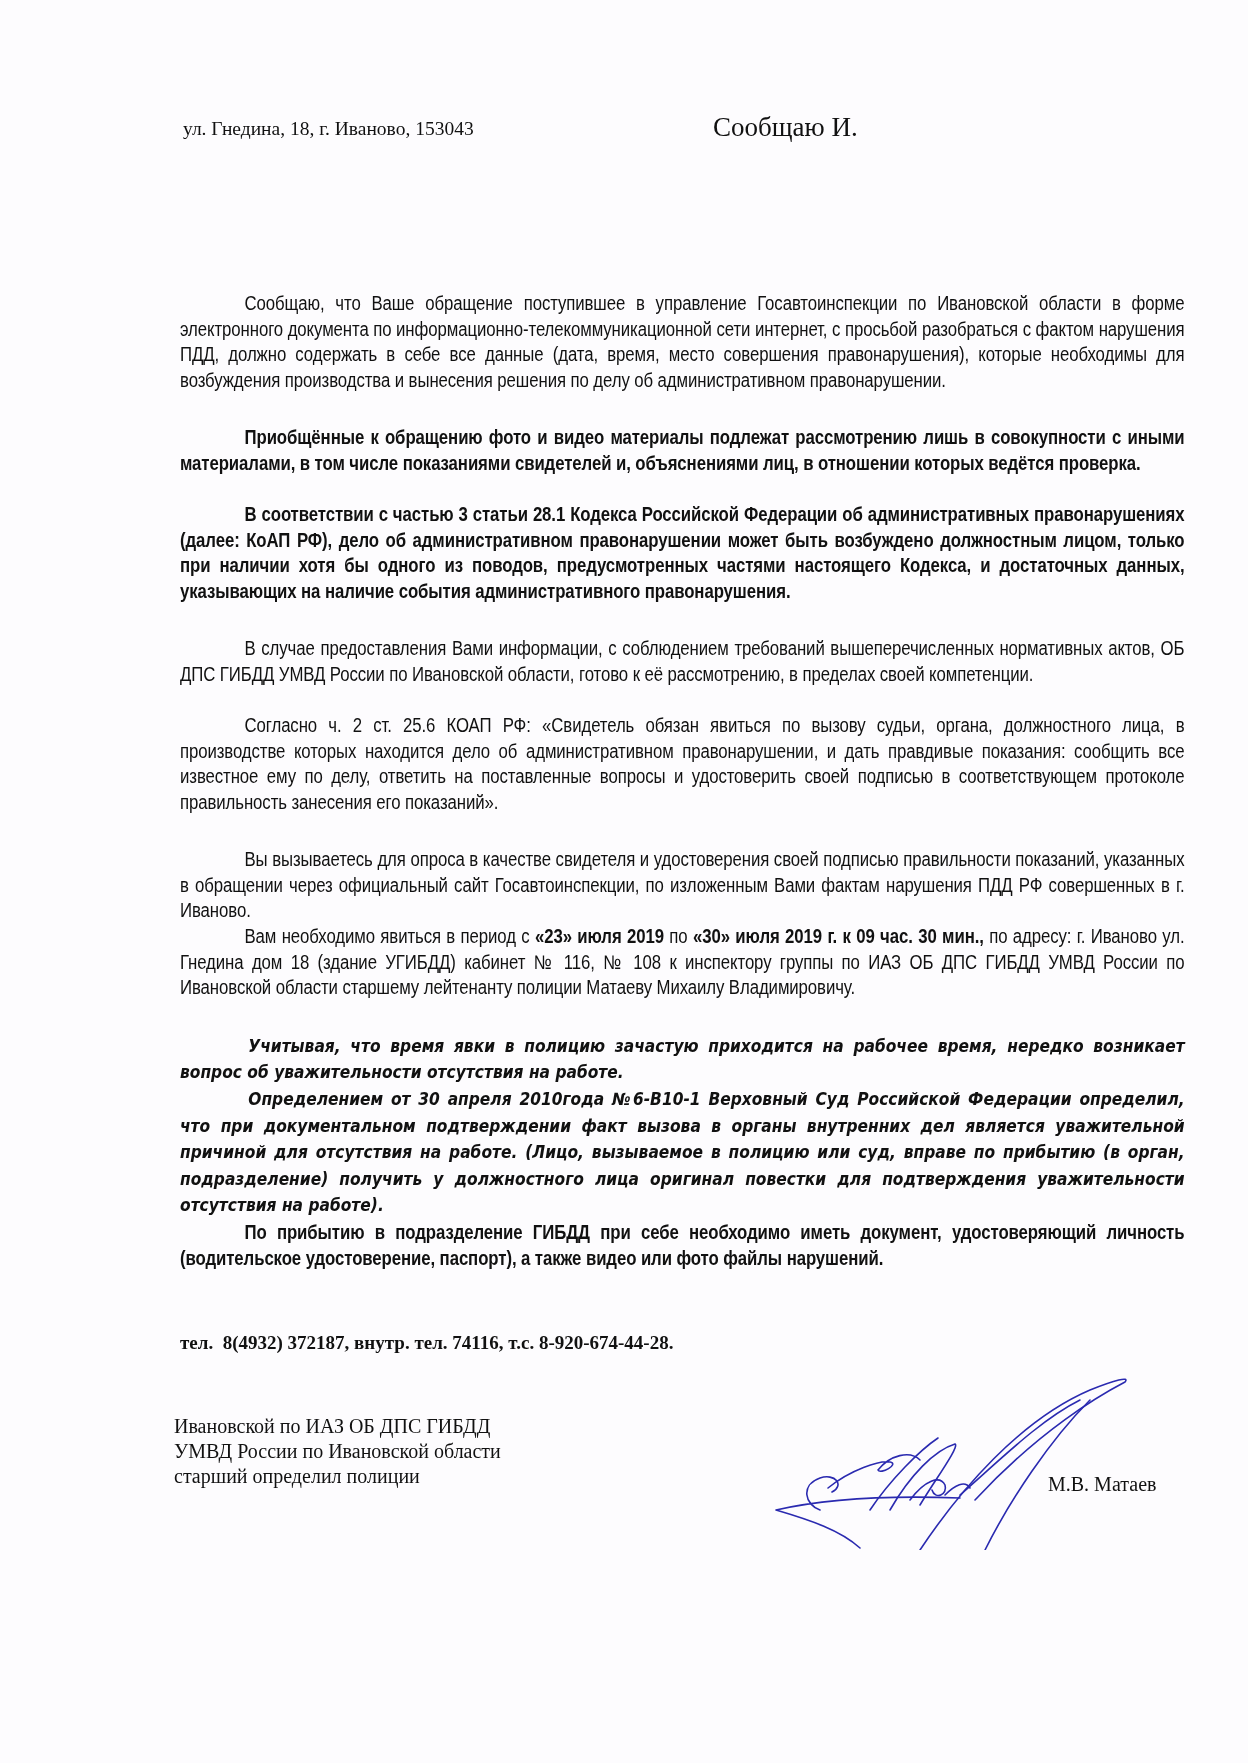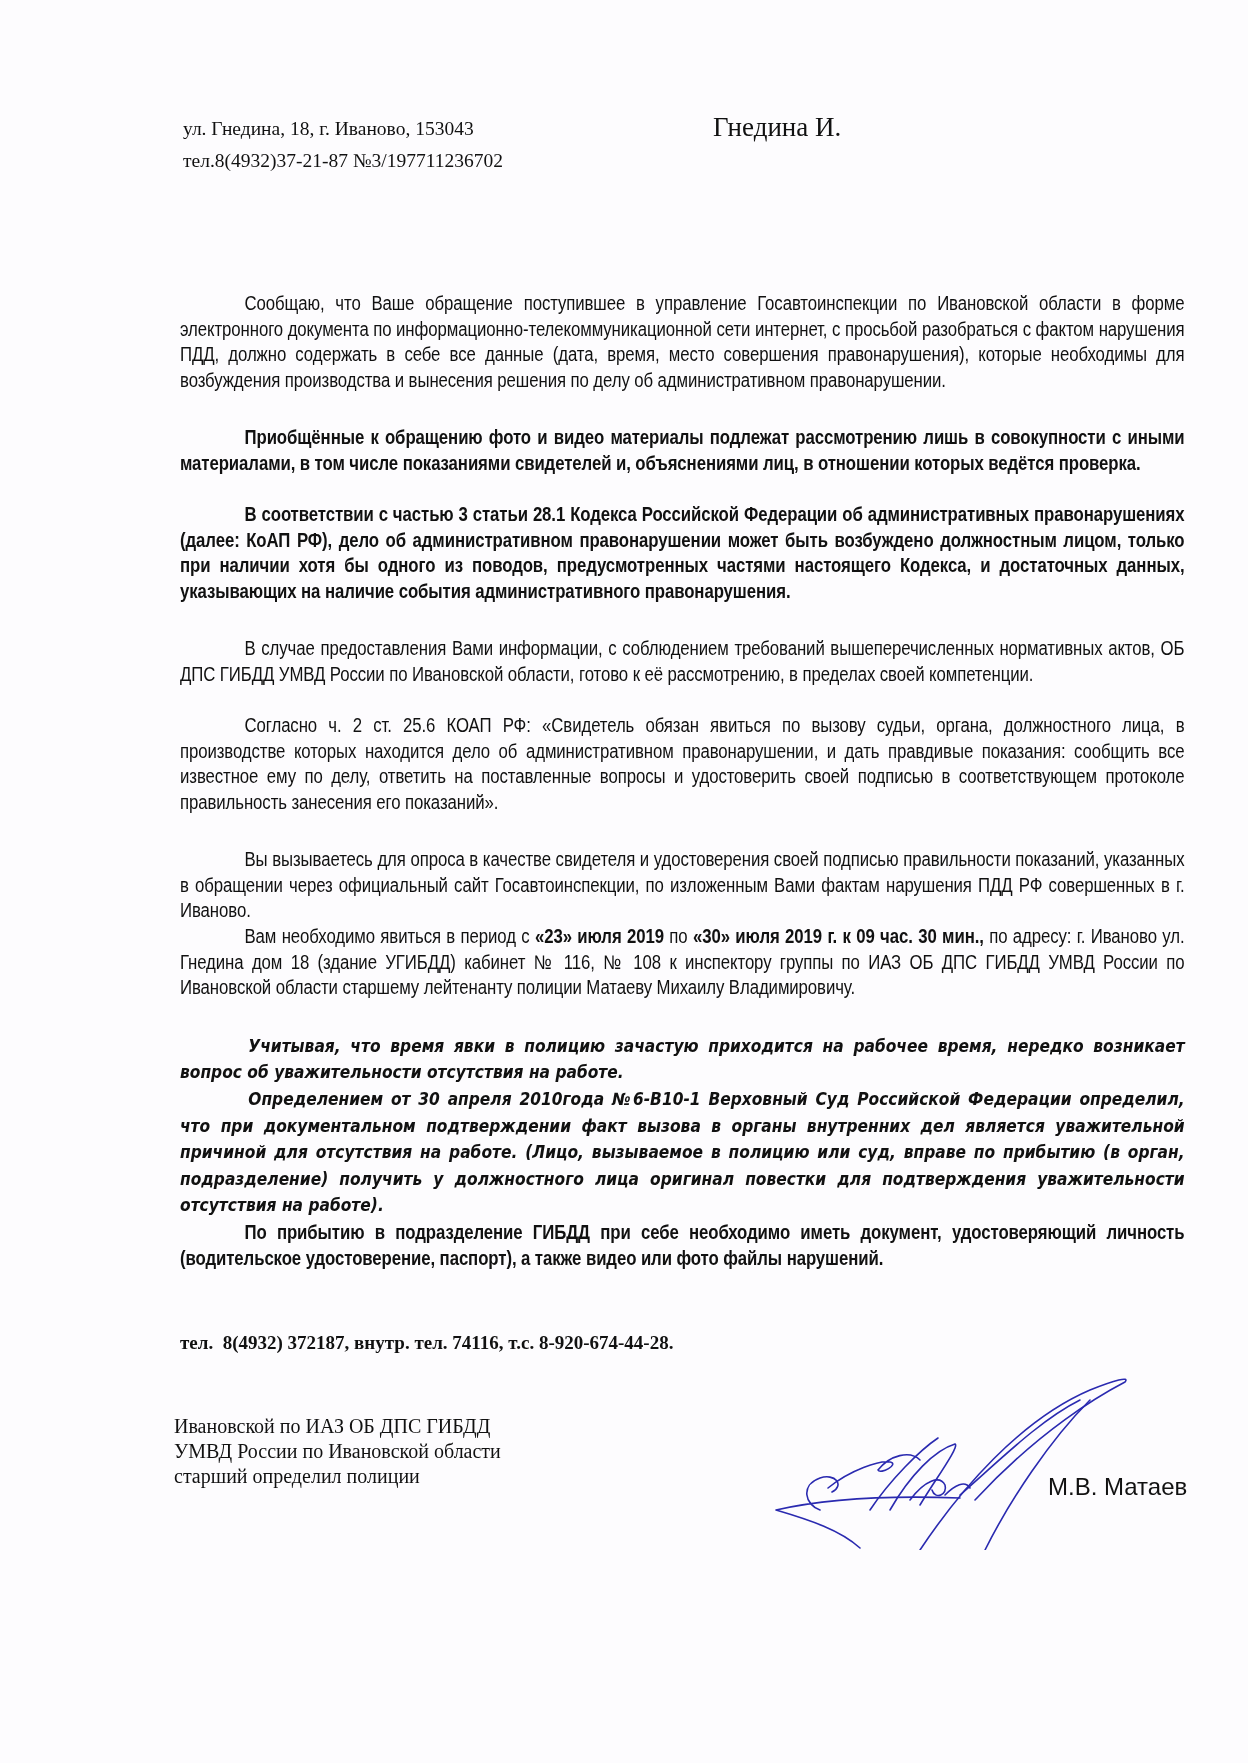--- a/index.html
+++ b/index.html
@@ -22,37 +22,36 @@
     #p5 { position: absolute; top: 422px; }
     #p6 { position: absolute; top: 556px; }
     #p7 { position: absolute; top: 633px; }
     #p8 { position: absolute; top: 742px; line-height: 26px; }
     #p9 { position: absolute; top: 795px; line-height: 26.5px; }
     #p10 { position: absolute; top: 929px; }
 
     .phones { position: absolute; left: 180px; top: 1332px; font-family: "Liberation Serif", serif; font-weight: bold; font-size: 19px; white-space: pre; text-align: center; }
 
     .sign-left { position: absolute; left: 174px; top: 1414px; font-family: "Liberation Serif", serif; font-size: 20px; line-height: 25px; }
-    .sign-name { position: absolute; left: 1048px; top: 1473px; font-family: Liberation Sans, sans-serif; font-size: 24px; }
+    .sign-name { position: absolute; left: 1048px; top: 1473px; font-family: Liberation Serif, serif; font-size: 20px; }
     .signature { position: absolute; left: 760px; top: 1360px; width: 420px; height: 190px; }
 
     .b { font-weight: bold; }
   </style>
 </head>
 <body>
 
 <div class="page">
 
   <div class="header-left">
     <div>ул. Гнедина, 18, г. Иваново, 153043</div>
-    <div>тел.8(4932)37-21-87 №3/197711236702</div>
   </div>
 
   <div class="header-right">
-    <div>Гнедина И.</div>
+    <div>Сообщаю И.</div>
   </div>
 
   <div class="body">
     <p id="p1" class="p narrow">Сообщаю, что Ваше обращение поступившее в управление Госавтоинспекции по Ивановской области в форме электронного документа по информационно-телекоммуникационной сети интернет, с просьбой разобраться с фактом нарушения ПДД, должно содержать в себе все данные (дата, время, место совершения правонарушения), которые необходимы для возбуждения производства и вынесения решения по делу об административном правонарушении.</p>
     <p id="p2" class="p narrow bold">Приобщённые к обращению фото и видео материалы подлежат рассмотрению лишь в совокупности с иными материалами, в том числе показаниями свидетелей и, объяснениями лиц, в отношении которых ведётся проверка.</p>
     <p id="p3" class="p narrow bold">В соответствии с частью 3 статьи 28.1 Кодекса Российской Федерации об административных правонарушениях (далее: КоАП РФ), дело об административном правонарушении может быть возбуждено должностным лицом, только при наличии хотя бы одного из поводов, предусмотренных частями настоящего Кодекса, и достаточных данных, указывающих на наличие события административного правонарушения.</p>
     <p id="p4" class="p narrow">В случае предоставления Вами информации, с соблюдением требований вышеперечисленных нормативных актов, ОБ ДПС ГИБДД УМВД России по Ивановской области, готово к её рассмотрению, в пределах своей компетенции.</p>
     <p id="p5" class="p narrow">Согласно ч. 2 ст. 25.6 КОАП РФ: «Свидетель обязан явиться по вызову судьи, органа, должностного лица, в производстве которых находится дело об административном правонарушении, и дать правдивые показания: сообщить все известное ему по делу, ответить на поставленные вопросы и удостоверить своей подписью в соответствующем протоколе правильность занесения его показаний».</p>
     <p id="p6" class="p narrow">Вы вызываетесь для опроса в качестве свидетеля и удостоверения своей подписью правильности показаний, указанных в обращении через официальный сайт Госавтоинспекции, по изложенным Вами фактам нарушения ПДД РФ совершенных в г. Иваново.</p>
     <p id="p7" class="p narrow"><span>Вам необходимо явиться в период с </span><span class="b">«23» июля 2019</span><span> по </span><span class="b">«30» июля 2019 г. к 09 час. 30 мин.,</span><span> по адресу: г. Иваново ул. Гнедина дом 18 (здание УГИБДД) кабинет № 116, № 108 к инспектору группы по ИАЗ ОБ ДПС ГИБДД УМВД России по Ивановской области старшему лейтенанту полиции Матаеву Михаилу Владимировичу.</span></p>

